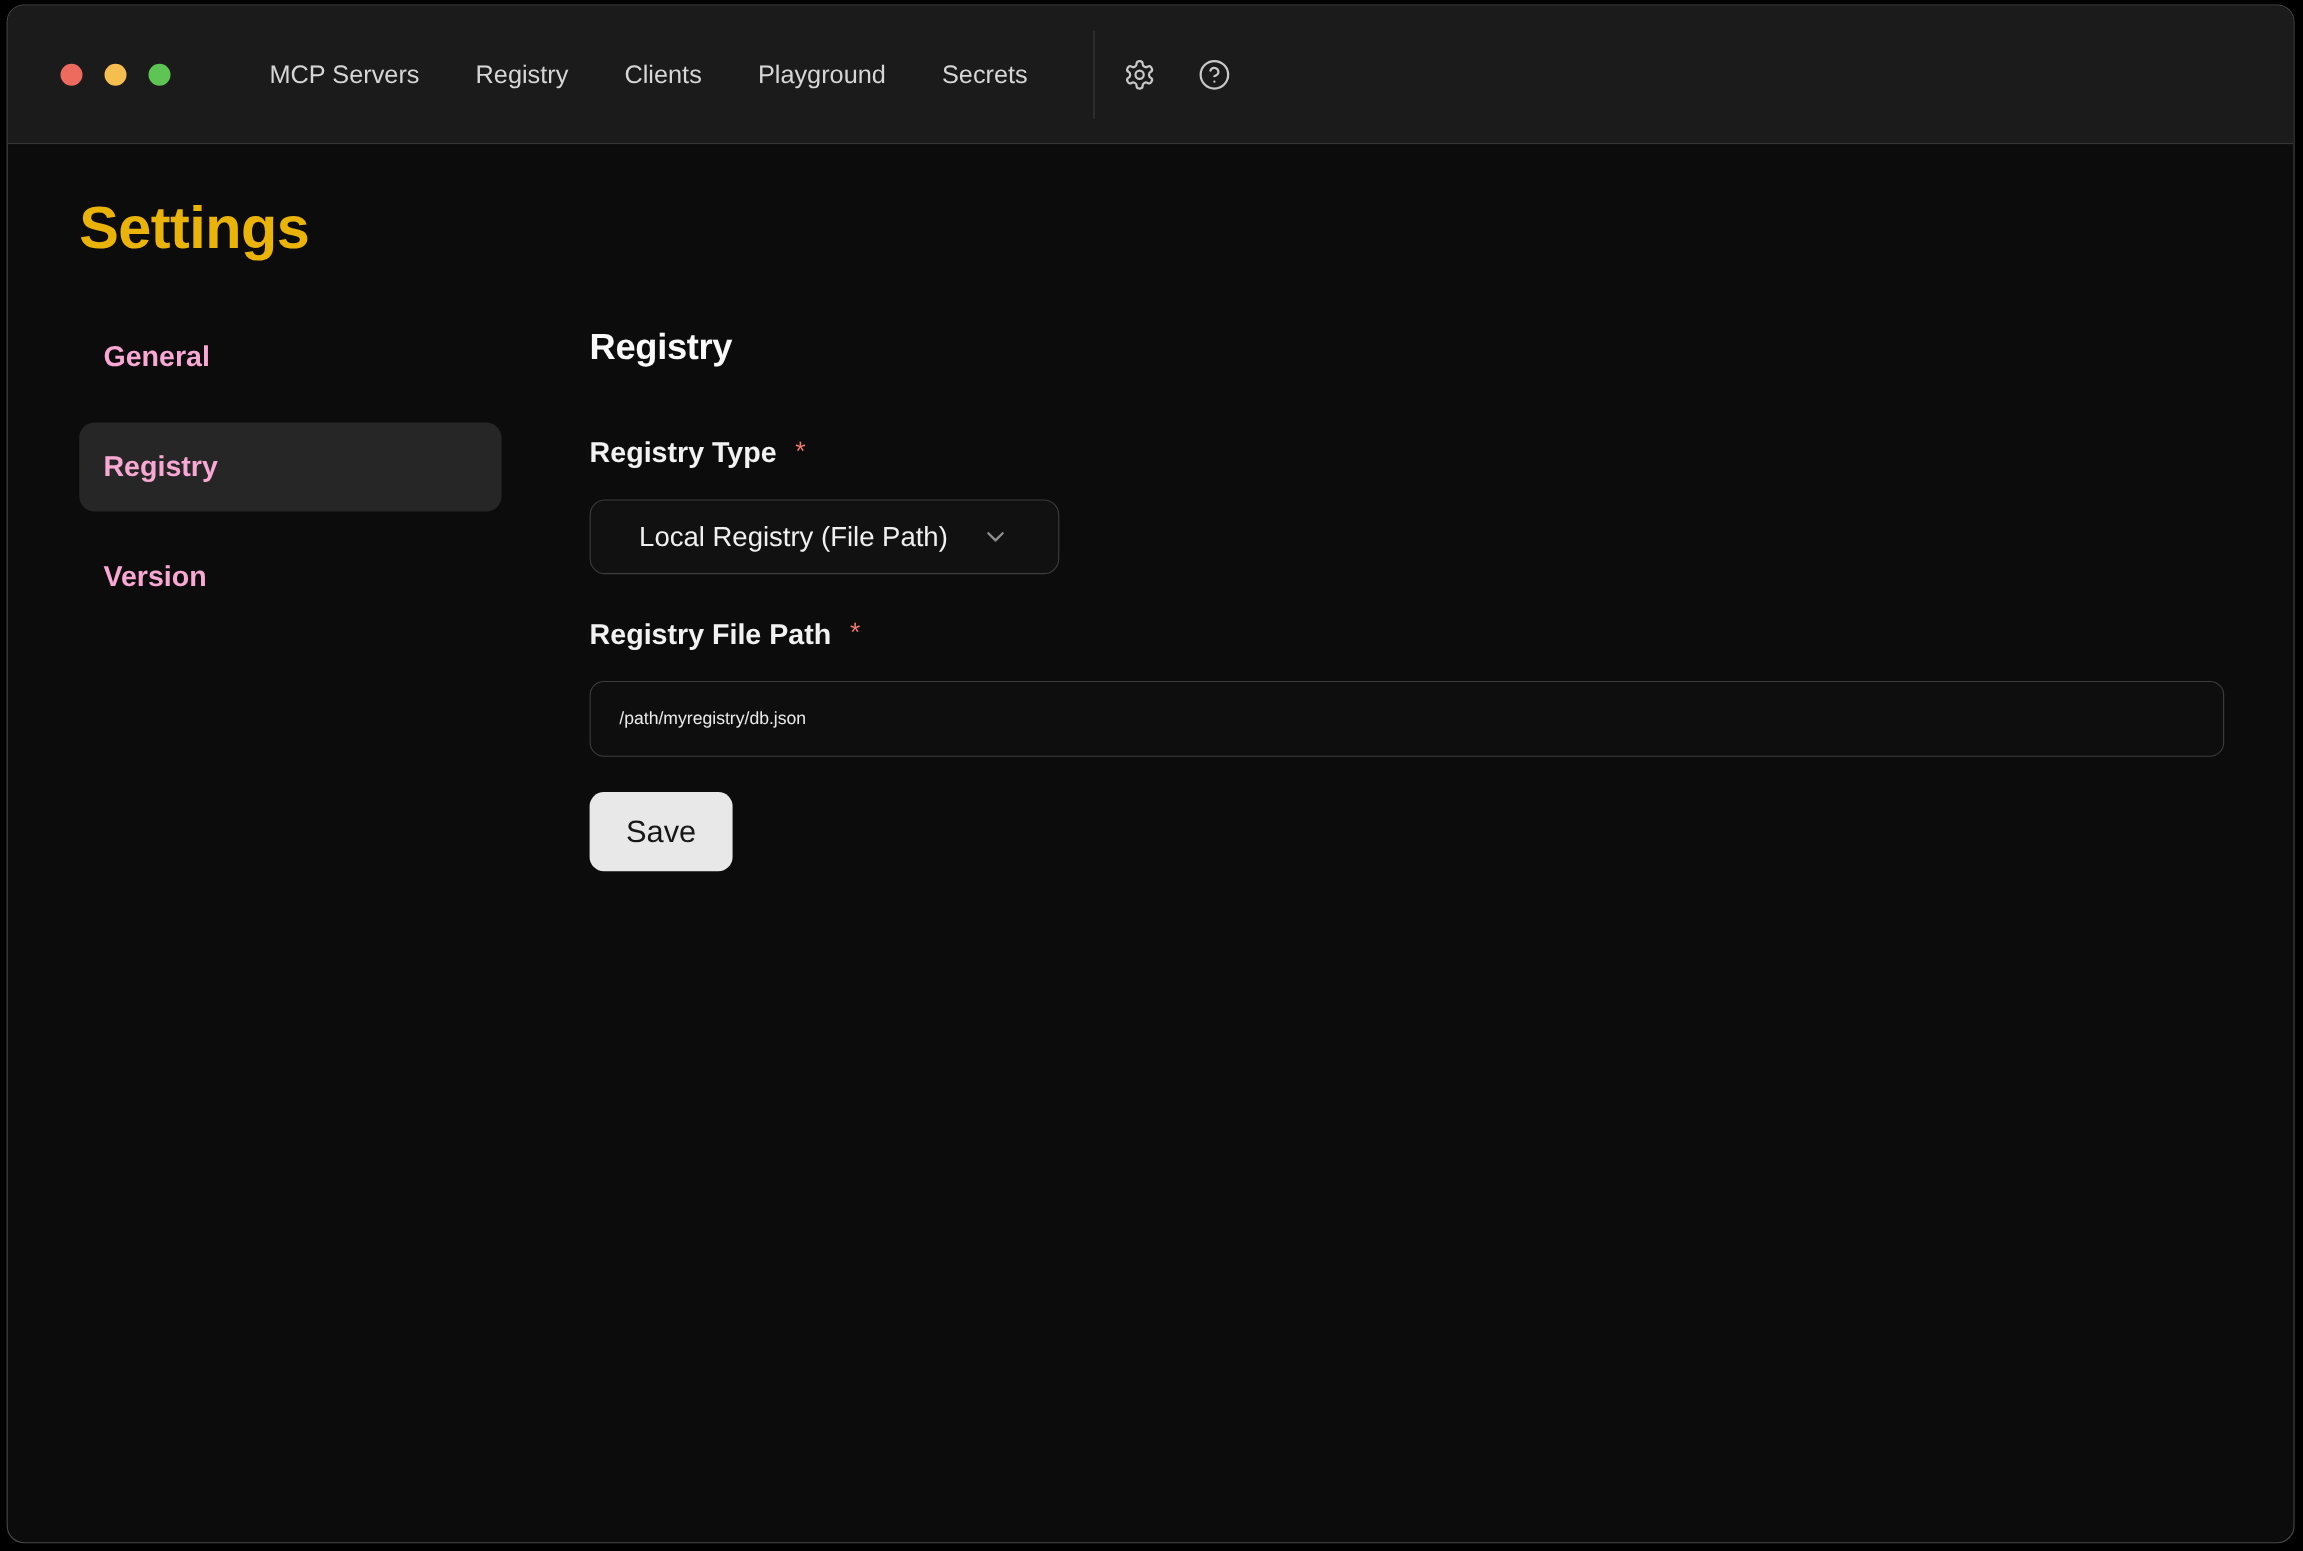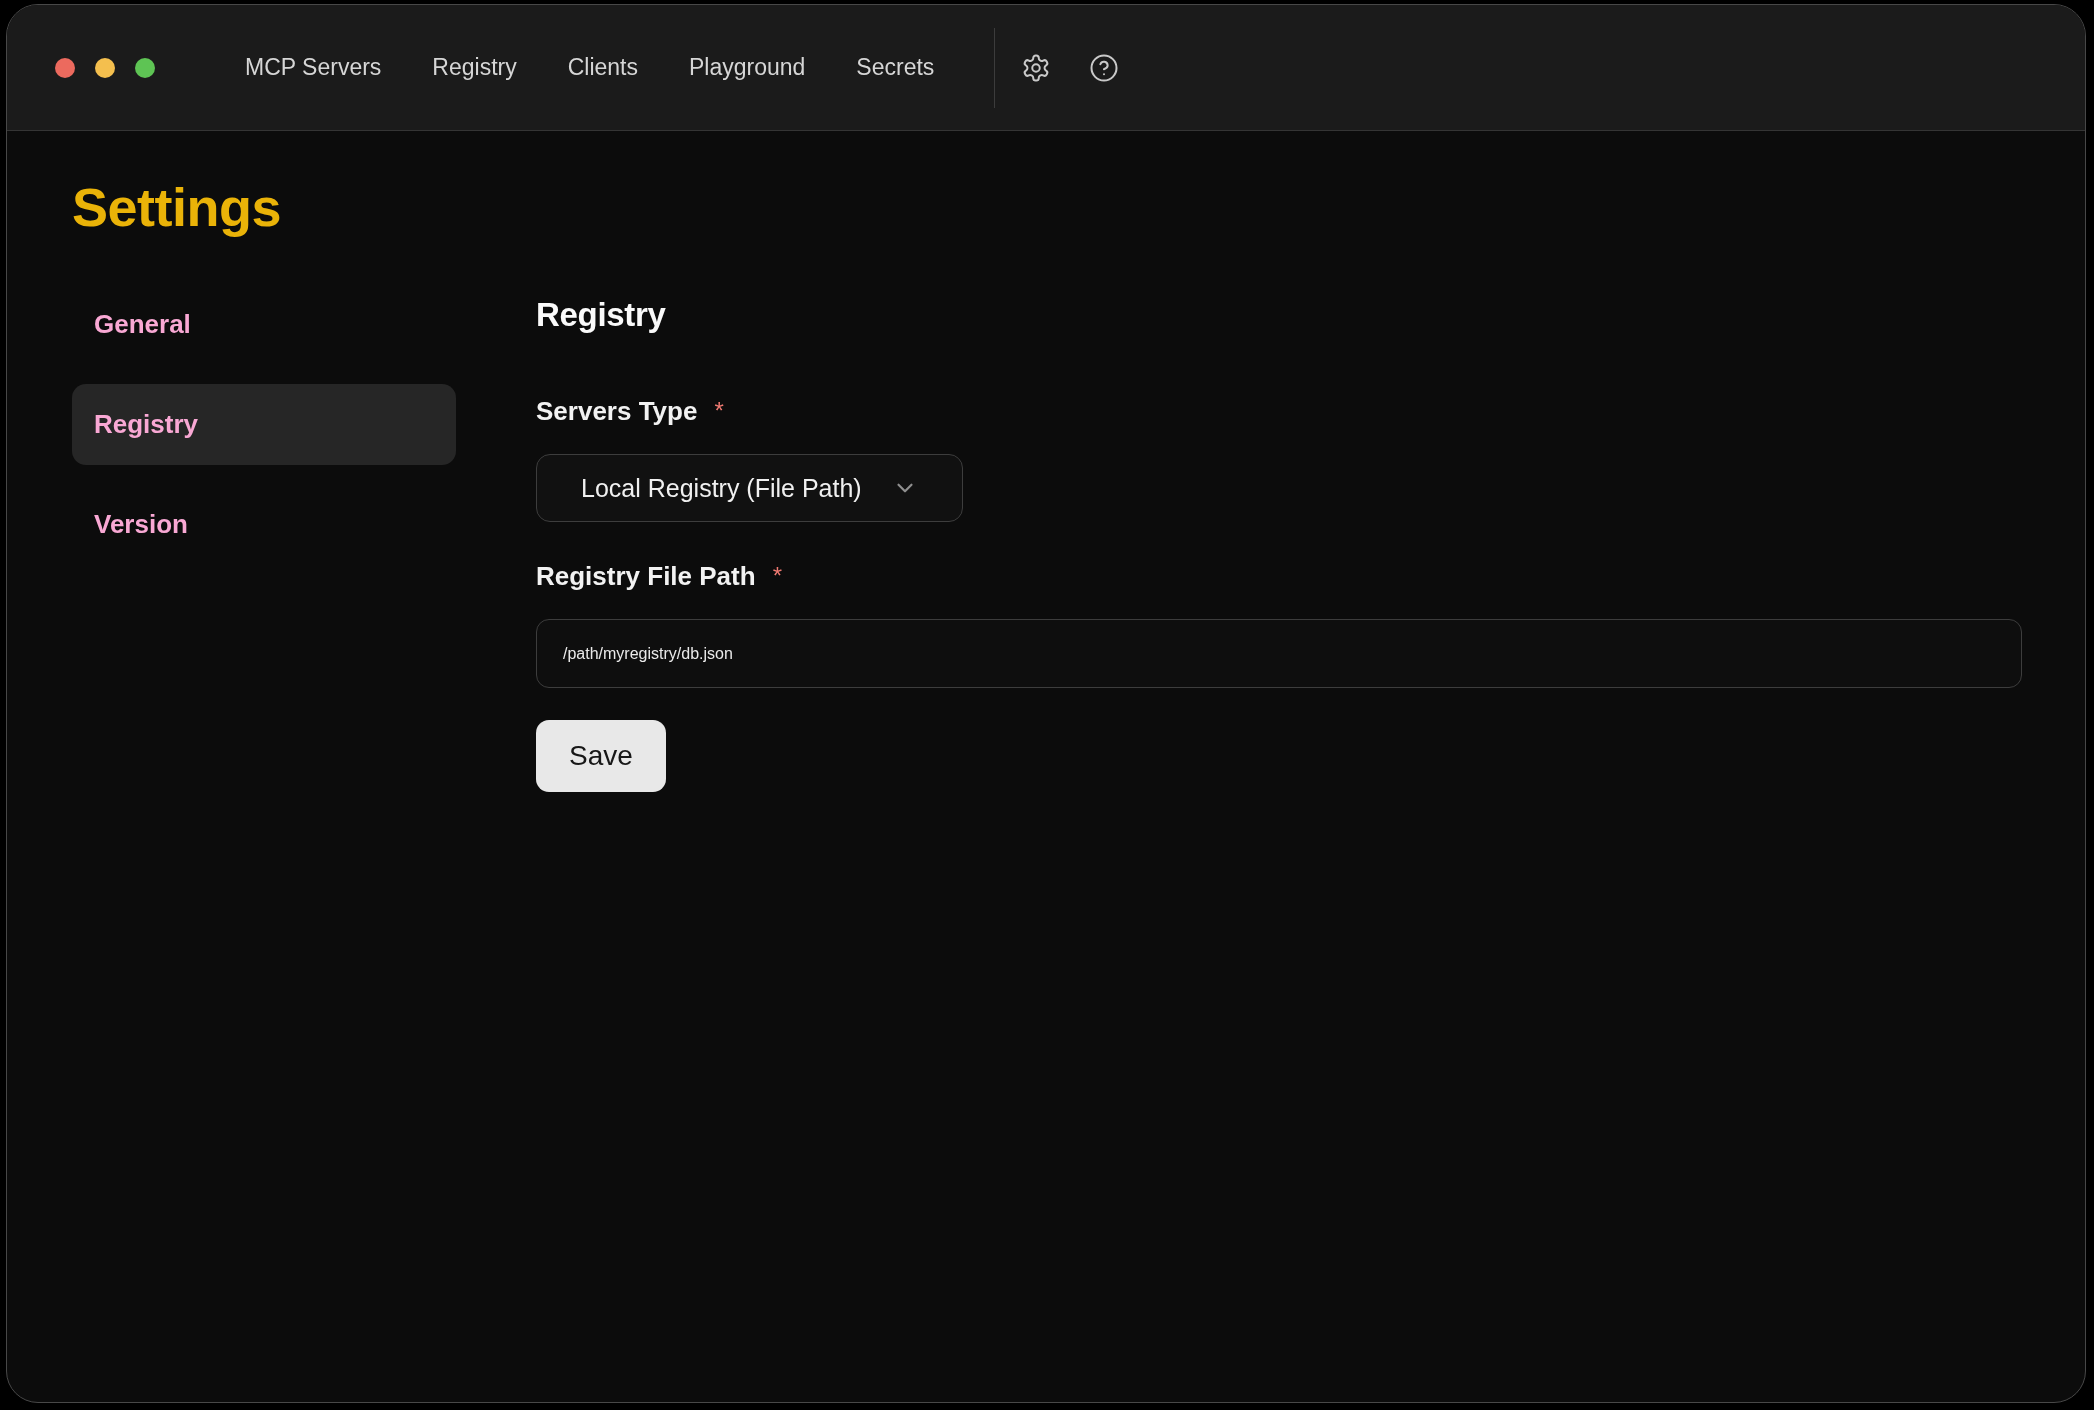--- a/index.html
+++ b/index.html
@@ -8,21 +8,21 @@
     background: #000000;
     font-family: "Liberation Sans", sans-serif;
     overflow: hidden;
   }
   .window {
     position: absolute;
     left: 6px; top: 4px;
     width: 2080px; height: 1399px;
     background: #0c0c0c;
     border: 1px solid #484848;
-    border-radius: 32px;
+    border-radius: 16px;
     overflow: hidden;
   }
   
   .titlebar {
     height: 126px;
     background: #1b1b1b;
     border-bottom: 1px solid #353535;
     display: flex;
     align-items: center;
     padding: 0 0 0 48px;
@@ -176,21 +176,21 @@
         <div class="settings-sidebar-item">General</div>
         <div class="settings-sidebar-item active">Registry</div>
         <div class="settings-sidebar-item">Version</div>
       </div>
 
       <div class="main-panel">
         <h2 class="section-title">Registry</h2>
 
         
         <div class="field-label-row">
-          <span class="field-label">Servers Type</span>
+          <span class="field-label">Registry Type</span>
           <span class="required-asterisk">*</span>
         </div>
         <div class="select-box">
           <span class="select-value">Local Registry (File Path)</span>
           <svg viewBox="0 0 24 24" fill="none" stroke-width="2" stroke-linecap="round" stroke-linejoin="round">
             <polyline points="6 9 12 15 18 9"></polyline>
           </svg>
         </div>
 
         

